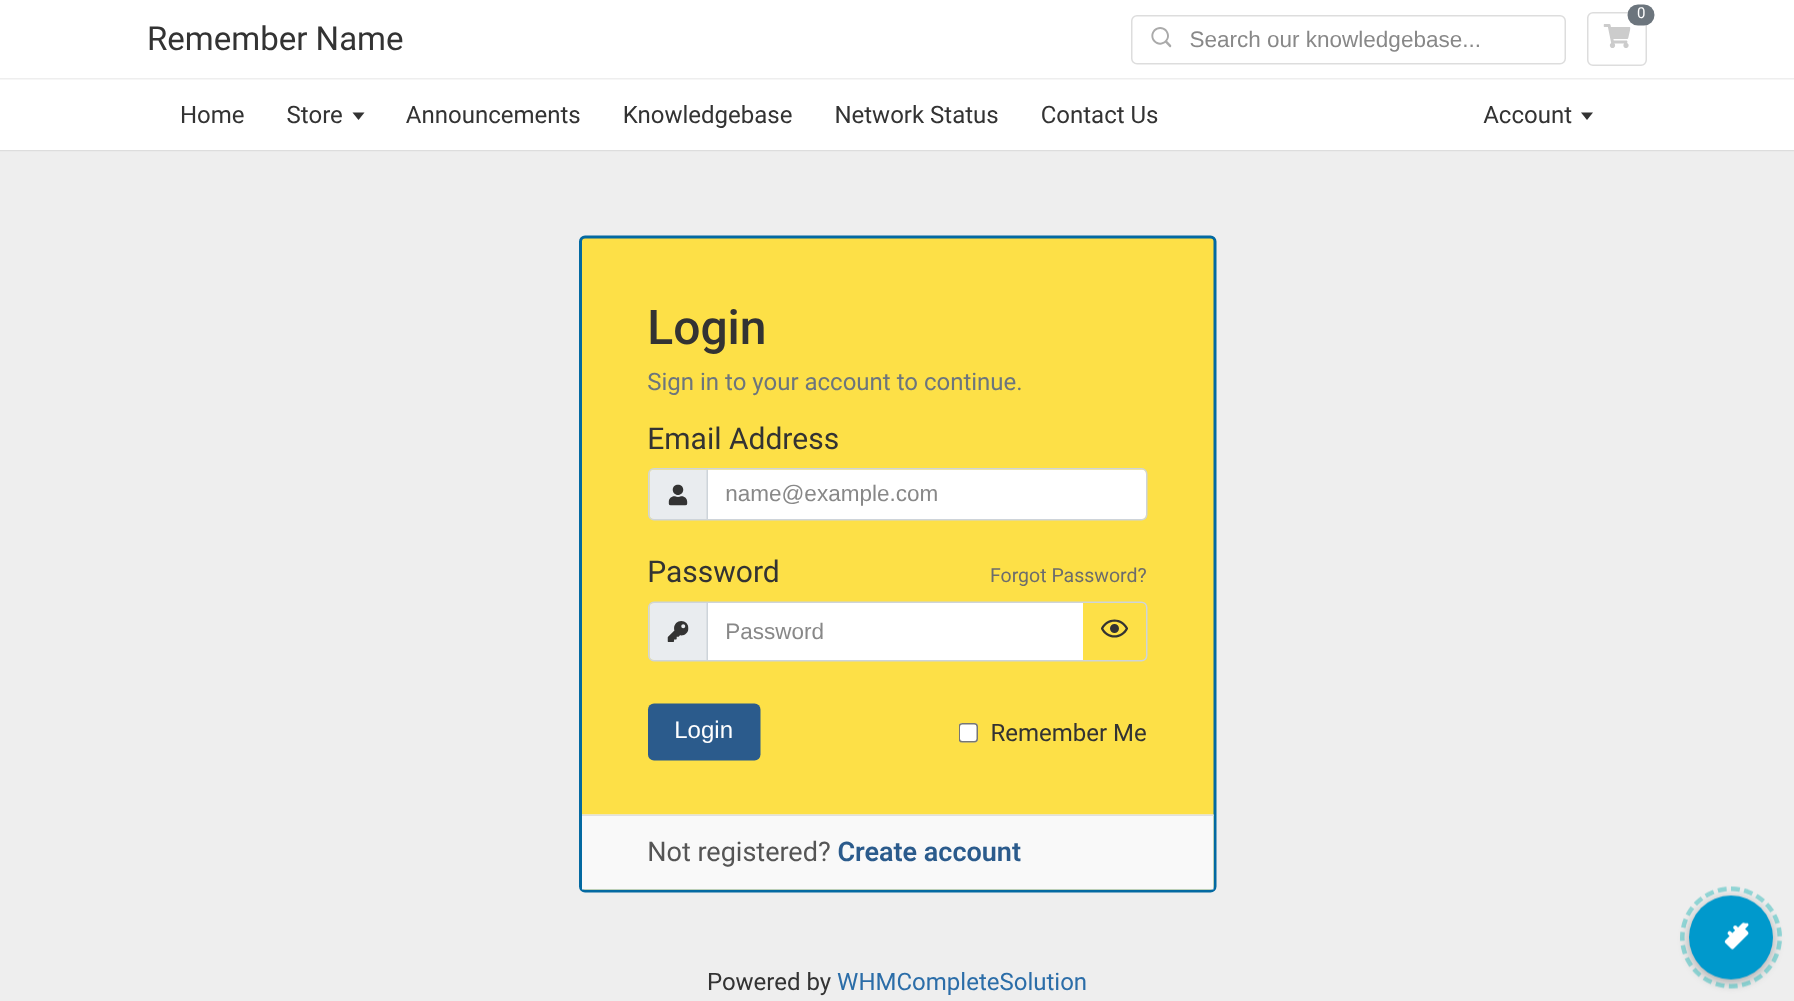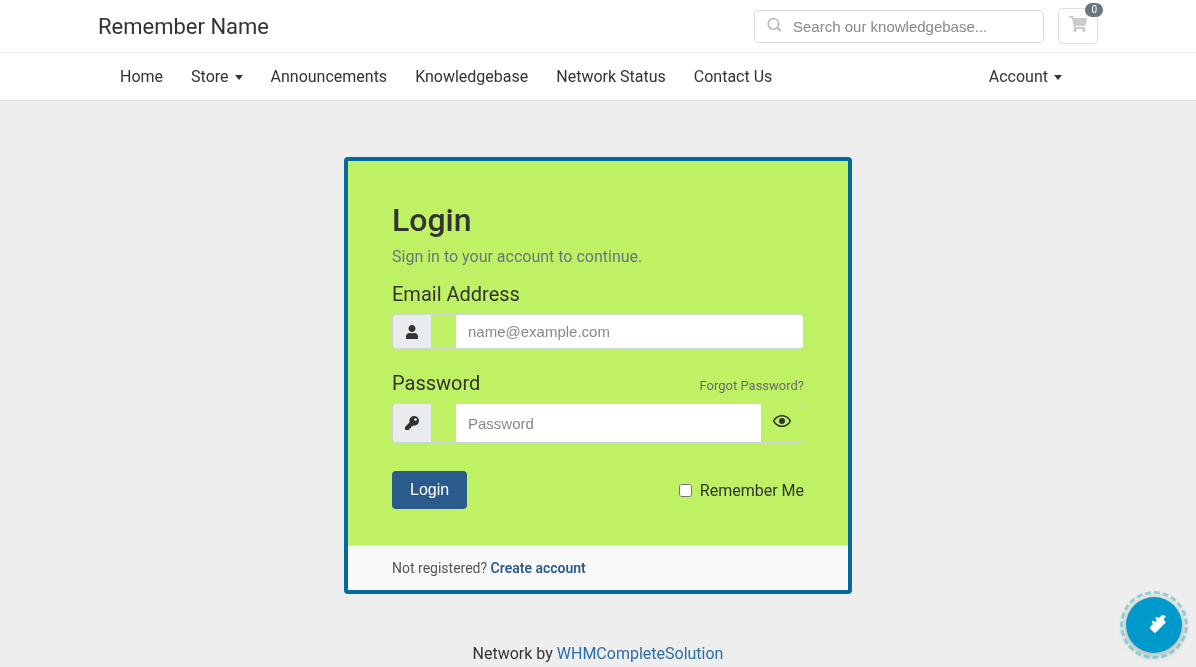--- a/index.html
+++ b/index.html
@@ -91,23 +91,23 @@
       border-right: 4px solid transparent;
       border-top: 5px solid #333;
       margin-top: 2px;
     }
     .main {
       padding: 56px 0 30px;
       display: flex;
       justify-content: center;
     }
     .login-card {
-      width: 508px;
-      background: #bef264;
-      border: 4px solid #0369a1;
+      width: 425px;
+      background: #fde047;
+      border: 2px solid #0369a1;
       border-radius: 4px;
     }
     .card-body { padding: 40px 44px 36px; }
     .card-title { font-size: 32px; font-weight: 500; color: #333; margin-bottom: 8px; }
     .card-sub { color: #6c757d; font-size: 16px; margin-bottom: 16px; }
     .field-label { font-size: 20px; color: #333; margin-bottom: 8px; display: block; }
     .label-row { display: flex; justify-content: space-between; align-items: baseline; margin-bottom: 8px; margin-top: 22px; }
     .forgot { font-size: 13px; color: #6c6c6c; text-decoration: none; cursor: pointer; }
     .input-group {
       display: flex;
@@ -123,21 +123,20 @@
       align-items: center;
       justify-content: center;
     }
     .input-addon svg { width: 14px; height: 14px; fill: #333; }
     .text-input {
       flex: 1;
       border: none;
       outline: none;
       padding: 8px 12px;
       font-size: 15px;
-      margin-left: 24px;
     }
     .text-input::placeholder { color: #888; }
     .eye-addon {
       padding: 8px 12px;
       display: flex;
       align-items: center;
       cursor: pointer;
     }
     .eye-addon svg { width: 18px; height: 18px; fill: #333; }
     .action-row {
@@ -153,21 +152,21 @@
       padding: 10px 18px;
       font-size: 16px;
       border-radius: 4px;
       cursor: pointer;
     }
     .remember { display: flex; align-items: center; gap: 8px; font-size: 16px; }
     .card-footer {
       border-top: 1px solid #e0e0e0;
       background: #f9f9f9;
       padding: 14px 44px;
-      font-size: 14px;
+      font-size: 18px;
       color: #555;
     }
     .card-footer a { color: #2b5b8c; font-weight: 600; text-decoration: none; cursor: pointer; }
     .powered {
       text-align: center;
       padding: 20px 0 28px;
       font-size: 16px;
       color: #333;
       background: #eeeeee;
     }
@@ -285,21 +284,21 @@
         </label>
       </div>
     </div>
     <div class="card-footer">
       <span>Not registered? </span><a>Create account</a>
     </div>
   </div>
 </div>
 
 <div class="powered">
-  <span>Network by </span><a>WHMCompleteSolution</a>
+  <span>Powered by </span><a>WHMCompleteSolution</a>
 </div>
 
 <div class="chat-widget">
   <span>
     <svg viewBox="0 0 512 512">
         <path d="M256 32C132.3 32 32 132.3 32 256s100.3 224 224 224 224-100.3 224-224S379.7 32 256 32zm112 168c0 8-3 16-9 22l-96 96c-6 6-14 9-22 9s-16-3-22-9l-48-48c-12-12-12-32 0-44s32-12 44 0l26 26 74-74c12-12 32-12 44 0 6 6 9 14 9 22z" opacity="0"></path>
         <path d="M416 128c-9-9-23-9-32 0l-48 48-16-16c-9-9-23-9-32 0s-9 23 0 32l16 16-32 32-16-16c-9-9-23-9-32 0s-9 23 0 32l16 16-48 48c-9 9-9 23 0 32l64 64c9 9 23 9 32 0l160-160c9-9 9-23 0-32l-32-32 32-32c9-9 9-23 0-32z"></path>
       </svg>
   </span>
 </div>

